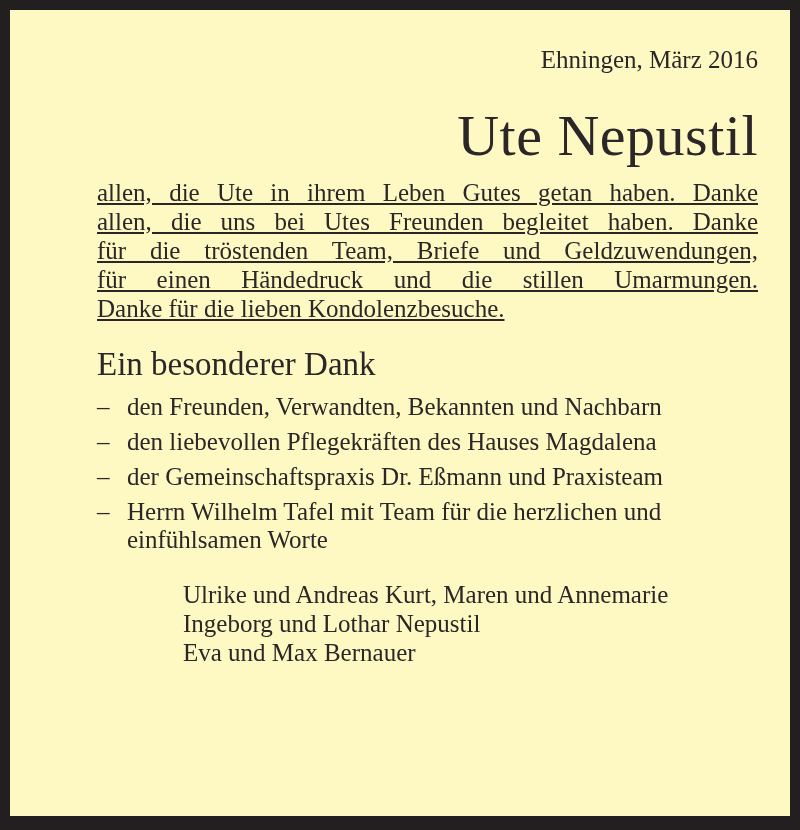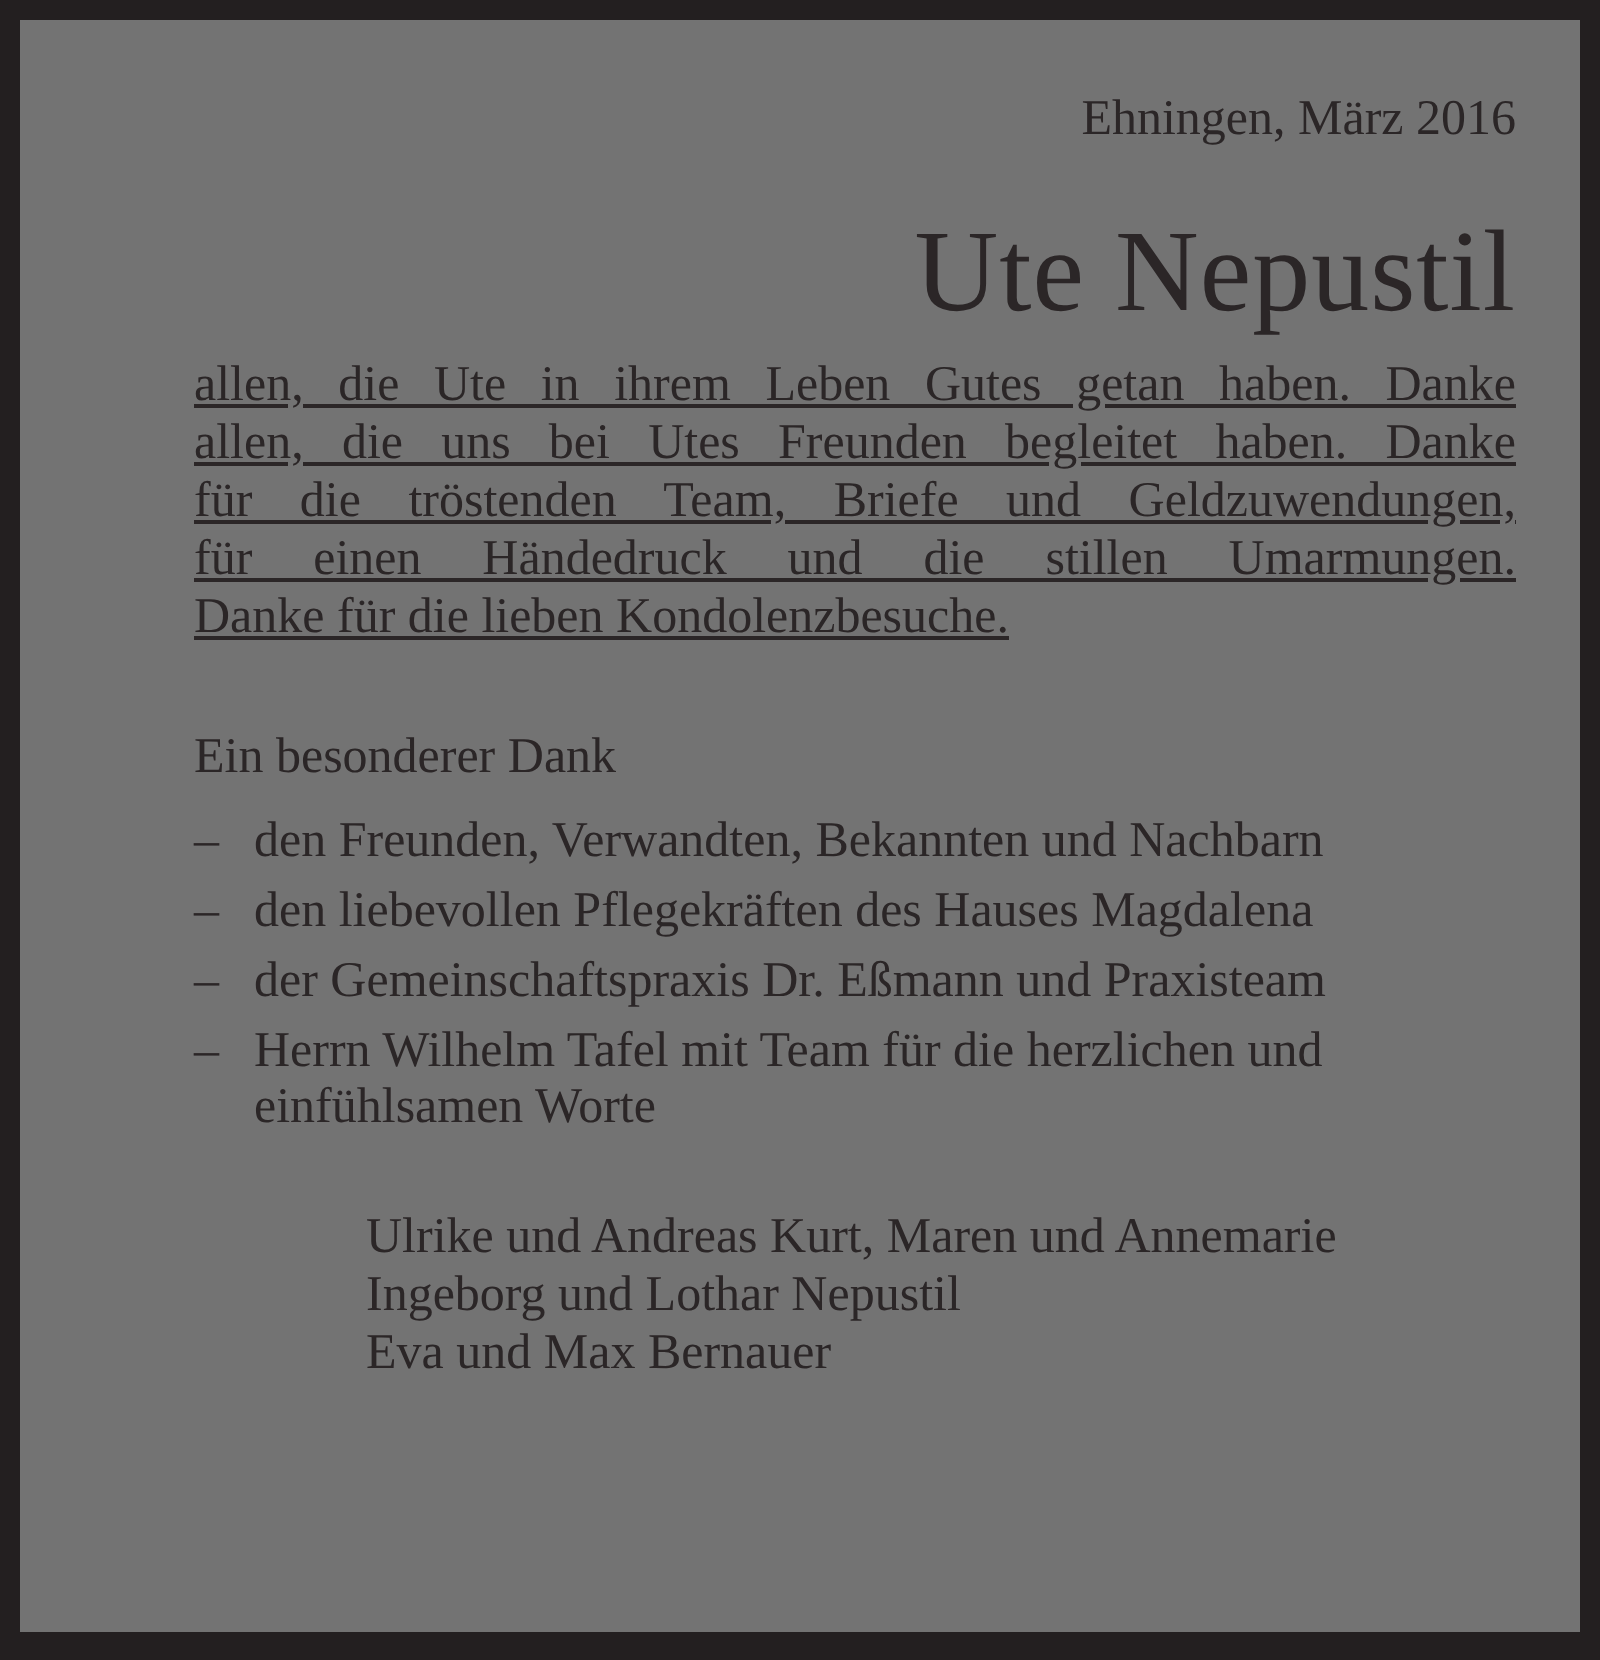--- a/index.html
+++ b/index.html
@@ -5,21 +5,21 @@
   html, body {
     margin: 0;
     padding: 0;
     background: #ffffff;
   }
   .page {
     position: relative;
     width: 800px;
     height: 830px;
     box-sizing: border-box;
-    background: #737373;
+    background: #fef9c3;
     border-top: 10px solid #231f20;
     border-left: 10px solid #231f20;
     border-right: 10px solid #231f20;
     border-bottom: 14px solid #231f20;
     font-family: "Liberation Serif", "DejaVu Serif", serif;
     color: #2b2627;
     overflow: hidden;
   }
   .content {
     box-sizing: border-box;
@@ -57,42 +57,42 @@
   }
   .jline {
     text-align: justify;
     text-align-last: justify;
   }
   .jline.last {
     text-align: left;
     text-align-last: left;
   }
   .subheading {
-    margin-top: 41px;
-    font-size: 25px;
+    margin-top: 27px;
+    font-size: 33px;
     line-height: 29px;
   }
   .thanks-list {
     margin-top: 14px;
     font-size: 25px;
     line-height: 28px;
   }
   .thanks-item {
     display: flex;
     align-items: flex-start;
     margin-bottom: 7px;
   }
   .thanks-item .dash {
     flex: 0 0 30px;
   }
   .thanks-item .item-text {
     flex: 1 1 auto;
   }
   .signatures {
-    margin-top: 36px;
+    margin-top: 26px;
     margin-left: 86px;
     font-size: 25px;
     line-height: 29px;
   }
 </style>
 </head>
 <body>
 
 <div class="page">
   <div class="content">

